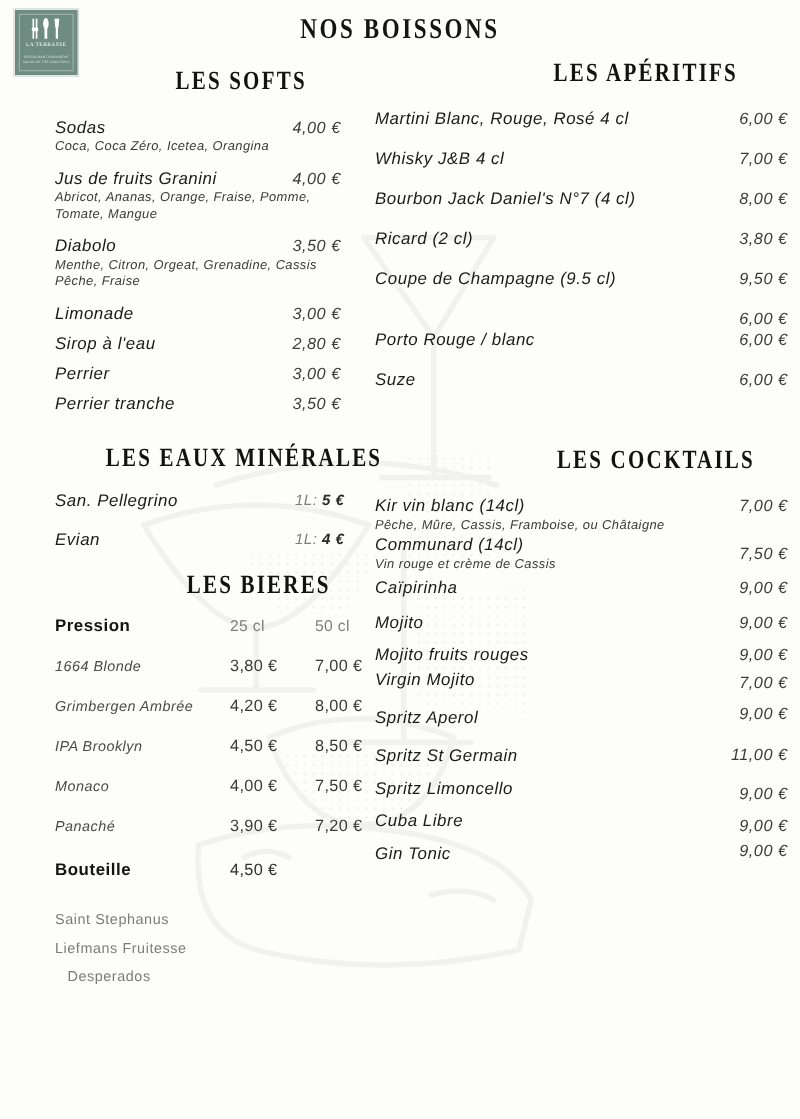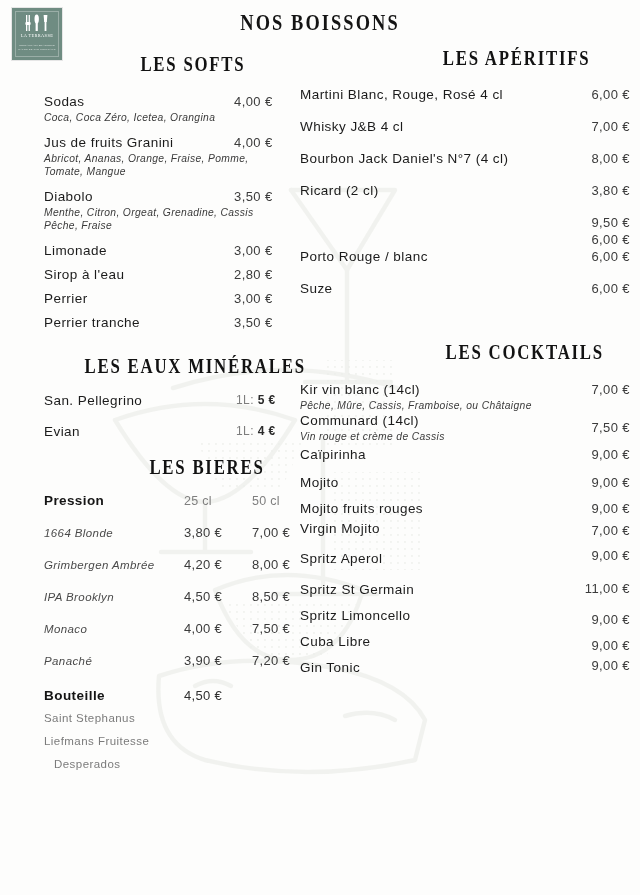--- a/index.html
+++ b/index.html
@@ -115,20 +115,21 @@
 
   
   .item-row {
     display: flex;
     align-items: baseline;
     justify-content: space-between;
     font-size: 13.5px;
     letter-spacing: 0.45px;
     color: #1b1b1b;
     font-weight: 400;
+    font-style: italic;
   }
   .item-name { white-space: nowrap; }
   .item-price {
     white-space: nowrap;
     color: #3b3b3b;
     font-size: 13px;
     letter-spacing: 0.4px;
   }
   .item-desc {
     font-style: italic;
@@ -191,21 +192,21 @@
   .bieres .beer-row.head .beer-p {
     color: #7f7f7f;
     font-size: 12.5px;
   }
 
   
   .bouteille { margin-top: 20px; }
   .bouteille .bt-head {
     display: flex;
     align-items: baseline;
-    margin-bottom: 9px;
+    margin-bottom: 27px;
   }
   .bouteille .bt-title {
     flex: 0 0 140px;
     font-size: 13.5px;
     font-weight: 700;
     letter-spacing: 0.45px;
     color: #141414;
   }
   .bouteille .bt-price {
     font-size: 13px;
@@ -434,20 +435,21 @@
       </div>
     </div>
     <div class="entry">
       <div class="item-row">
         <span class="item-name">Ricard (2 cl)</span>
         <span class="item-price">3,80 €</span>
       </div>
     </div>
     <div class="entry">
       <div class="item-row">
+        <span class="item-name">Coupe de Champagne (9.5 cl)</span>
         <span class="item-price">9,50 €</span>
       </div>
     </div>
     <div class="entry">
       <div class="item-row">
         <span class="item-price">6,00 €</span>
       </div>
     </div>
     <div class="entry">
       <div class="item-row">

